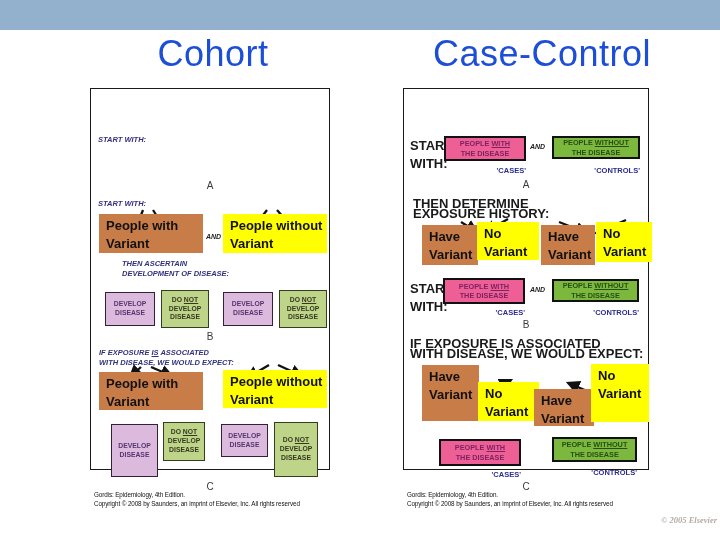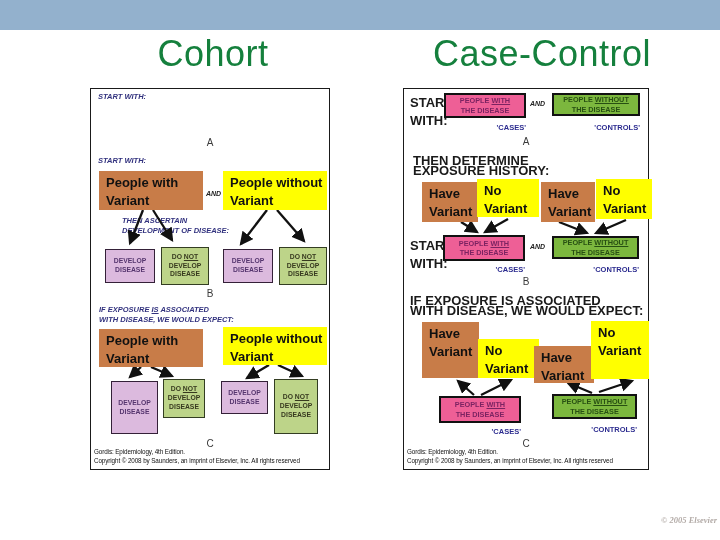--- a/index.html
+++ b/index.html
@@ -1,25 +1,25 @@
 <!DOCTYPE html>
 <html><head>
 <meta charset="utf-8">
 <style>
   html,body{margin:0;padding:0;background:#fff;}
   #slide{position:relative;width:720px;height:540px;background:#ffffff;overflow:hidden;
          font-family:"Liberation Sans",sans-serif;}
   .bar{position:absolute;left:0;top:0;width:720px;height:30px;background:#93b1cd;}
-  .title{position:absolute;top:33px;font-size:36px;color:#15803d;text-align:center;letter-spacing:0.5px;}
+  .title{position:absolute;top:33px;font-size:36px;color:#1d4ed8;text-align:center;letter-spacing:0.5px;}
   .t-left{left:88px;width:250px;}
   .t-right{left:413px;width:258px;}
   .panel{position:absolute;top:88px;height:380px;background:#ffffff;border:1.5px solid #1a1a1a;}
   .p-left{left:90px;width:238px;}
   .p-right{left:403px;width:244px;}
-  .abs{position:absolute;}
+  .abs{position:absolute;margin-top:43px;}
   .navit{font-size:7.5px;font-weight:bold;font-style:italic;color:#31317e;white-space:nowrap;}
   .blkit{font-size:13px;font-weight:bold;color:#1a1a1a;white-space:nowrap;}
   .pre{white-space:pre-line;}
   .defgroup{font-size:11.5px;font-weight:bold;color:#111;white-space:nowrap;}
   .seclbl{width:100%;text-align:center;font-size:10px;color:#3a3a3a;}
   .ov{z-index:5;font-size:13px;font-weight:bold;color:#111;line-height:1.35;
       padding:3px 0 0 7px;box-sizing:border-box;}
   .ov-orange{background:#c87c48;}
   .ov-yellow{background:#ffff00;}
   .andlbl{font-size:7px;font-weight:bold;font-style:italic;color:#222;}

